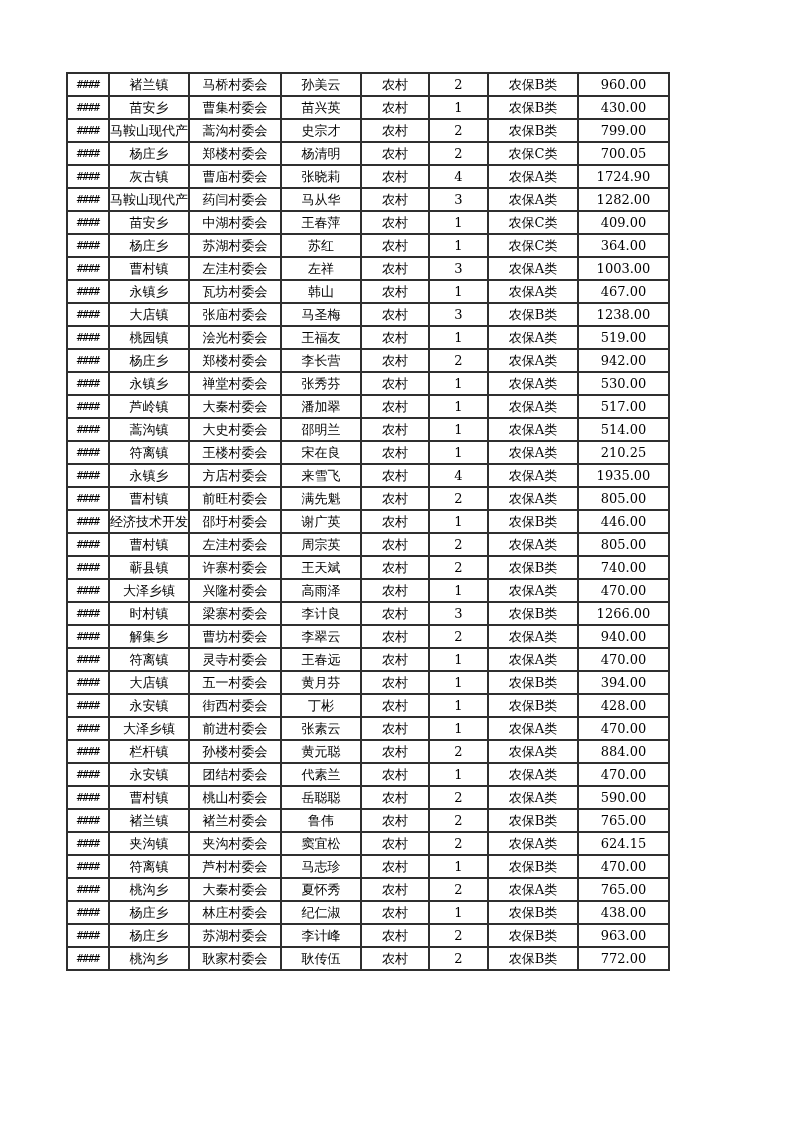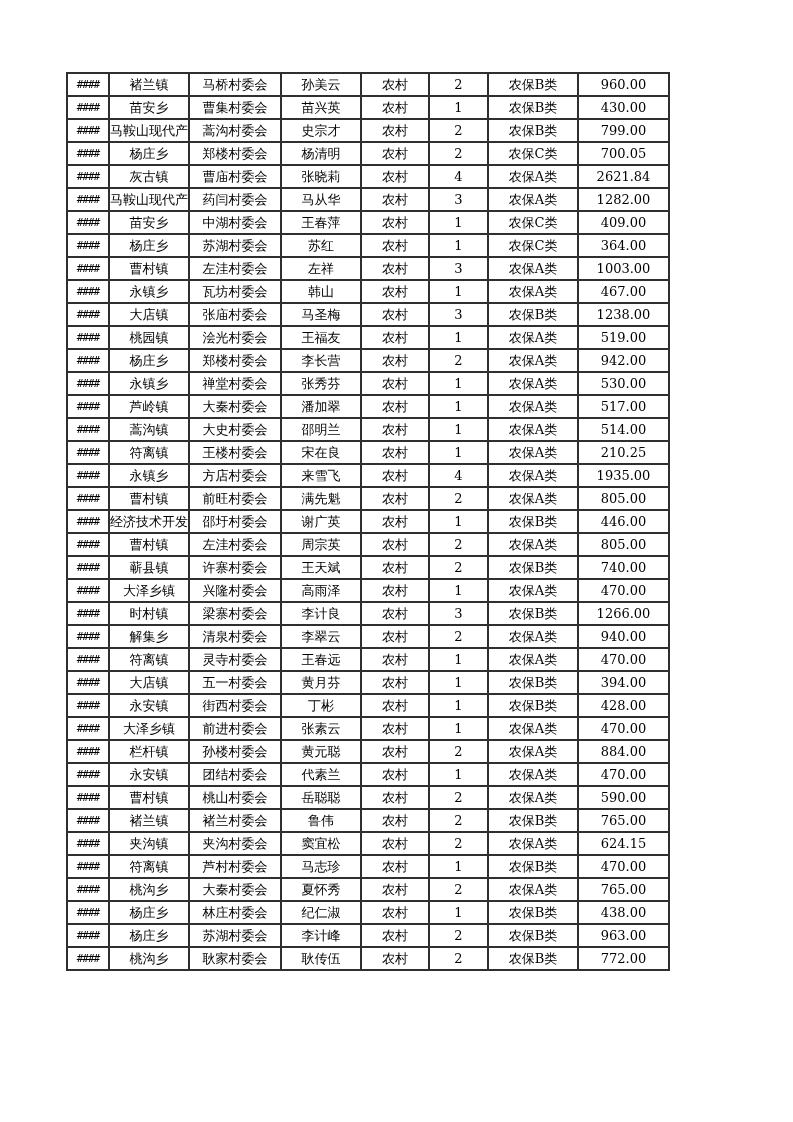--- a/index.html
+++ b/index.html
@@ -106,21 +106,21 @@
           <td class="amount-cell">700.05</td>
         </tr>
         <tr>
           <td class="overflow-cell">####</td>
           <td class="town-cell">灰古镇</td>
           <td class="village-cell">曹庙村委会</td>
           <td class="name-cell">张晓莉</td>
           <td class="residence-type-cell">农村</td>
           <td class="count-cell">4</td>
           <td class="category-cell">农保A类</td>
-          <td class="amount-cell">2621.84</td>
+          <td class="amount-cell">1724.90</td>
         </tr>
         <tr>
           <td class="overflow-cell">####</td>
           <td class="town-cell">马鞍山现代产业园区</td>
           <td class="village-cell">药闫村委会</td>
           <td class="name-cell">马从华</td>
           <td class="residence-type-cell">农村</td>
           <td class="count-cell">3</td>
           <td class="category-cell">农保A类</td>
           <td class="amount-cell">1282.00</td>
@@ -301,21 +301,21 @@
           <td class="village-cell">梁寨村委会</td>
           <td class="name-cell">李计良</td>
           <td class="residence-type-cell">农村</td>
           <td class="count-cell">3</td>
           <td class="category-cell">农保B类</td>
           <td class="amount-cell">1266.00</td>
         </tr>
         <tr>
           <td class="overflow-cell">####</td>
           <td class="town-cell">解集乡</td>
-          <td class="village-cell">清泉村委会</td>
+          <td class="village-cell">曹坊村委会</td>
           <td class="name-cell">李翠云</td>
           <td class="residence-type-cell">农村</td>
           <td class="count-cell">2</td>
           <td class="category-cell">农保A类</td>
           <td class="amount-cell">940.00</td>
         </tr>
         <tr>
           <td class="overflow-cell">####</td>
           <td class="town-cell">符离镇</td>
           <td class="village-cell">灵寺村委会</td>

